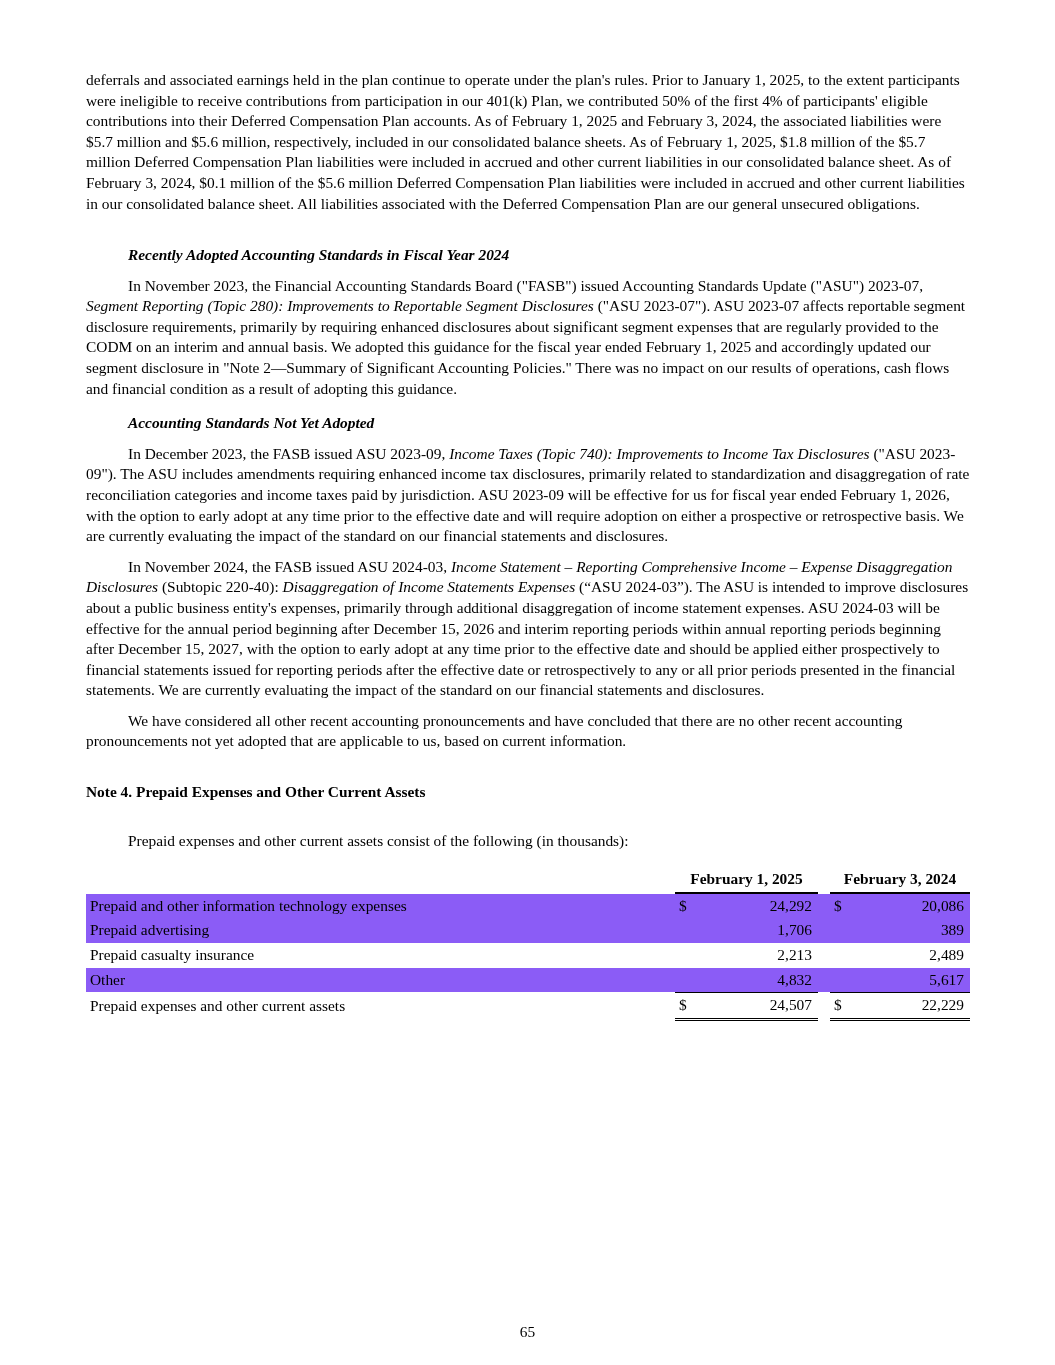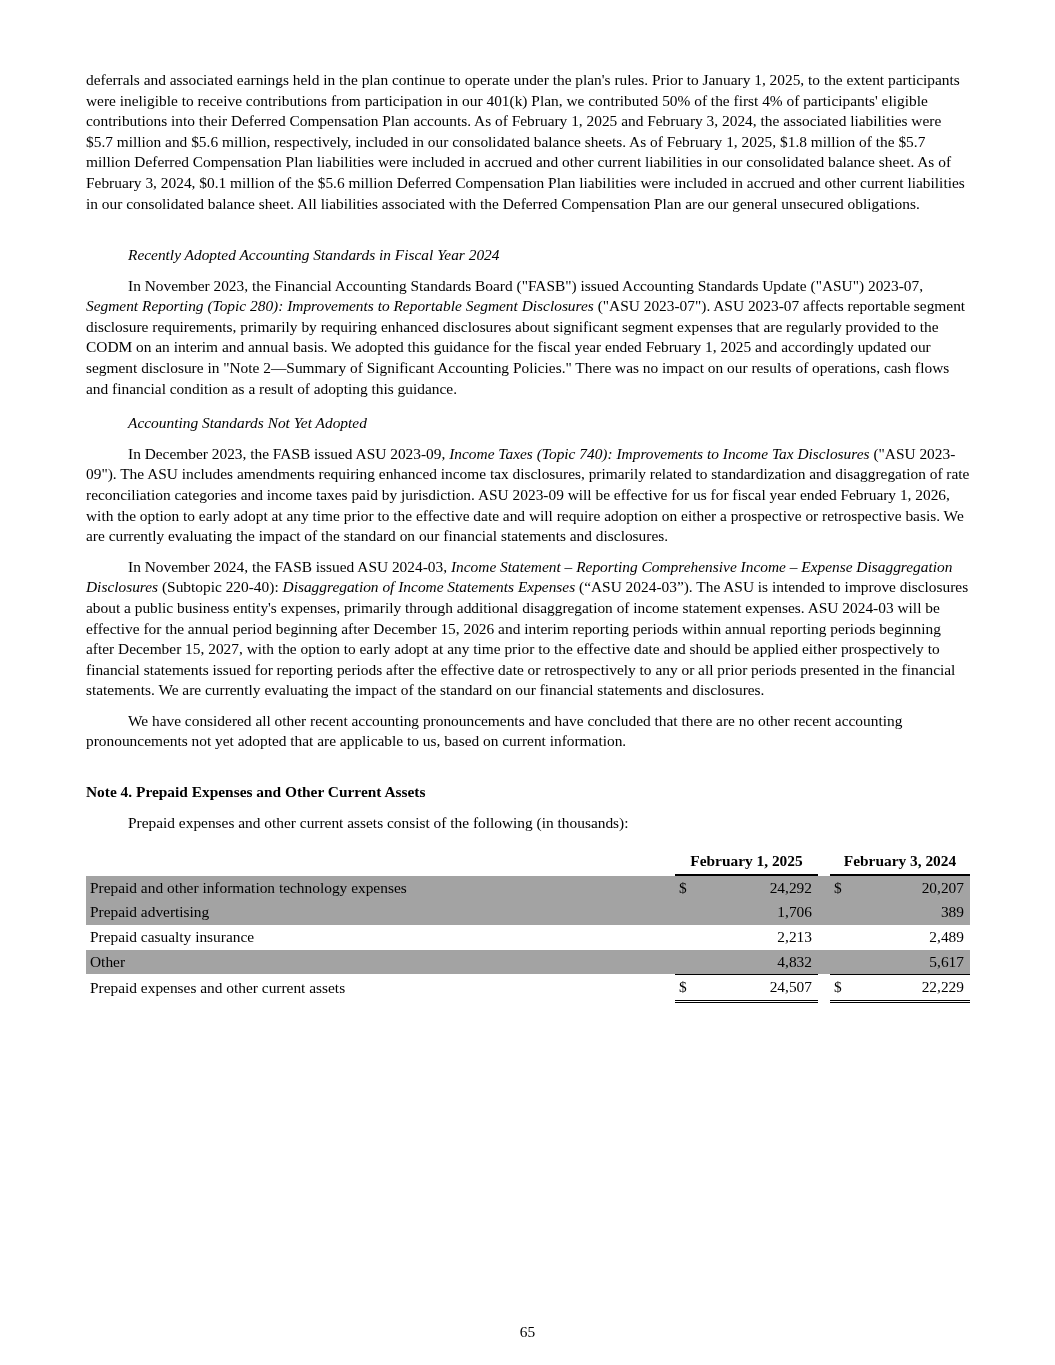--- a/index.html
+++ b/index.html
@@ -6,33 +6,33 @@
   body {
     width: 1055px; height: 1365px; position: relative; overflow: hidden;
     font-family: "Liberation Serif", "DejaVu Serif", serif;
     color: #000; font-size: 15.4px; line-height: 20.6px;
   }
   .page { position: absolute; left: 86px; top: 70px; width: 884px; }
   p { margin: 0; }
   .para { text-align: left; }
   .indent { text-indent: 42px; }
   .h-note { font-weight: bold; }
-  .h-sub { font-weight: normal; font-style: italic; padding-left: 42px; }
+  .h-sub { font-weight: bold; font-style: italic; padding-left: 42px; }
   i { font-style: italic; }
   table.fin { border-collapse: separate; border-spacing: 0; width: 884px; font-size: 15.4px; }
   table.fin td { padding: 0; height: 24.6px; vertical-align: middle; }
   .col-label { padding-left: 4px !important; }
   .col-gap { width: 12px; }
   .col-dollar { width: 20px; text-align: left; padding-left: 4px !important; }
   .col-val { width: 113px; text-align: right; padding-right: 6px !important; }
   .col-dollar2 { width: 20px; text-align: left; padding-left: 4px !important; }
   .col-val2 { width: 110px; text-align: right; padding-right: 6px !important; }
   .thead td { font-weight: bold; text-align: center; height: 22px; }
   .th-cell { border-bottom: 2px solid #000; }
-  tr.shade td.sh { background: #a3a3a3; }
+  tr.shade td.sh { background: #8b5cf6; }
   .bt { border-top: 1px solid #000; }
   .bb2 { border-bottom: 3px double #000; }
   .pagenum { position: absolute; top: 1322px; left: 0; width: 1055px; text-align: center; font-size: 15.4px; }
 </style>
 </head>
 <body>
 
 <div class="page">
 
   <p class="para" style="height:165px;">deferrals and associated earnings held in the plan continue to operate under the plan's rules. Prior to January 1, 2025, to the extent participants were ineligible to receive contributions from participation in our 401(k) Plan, we contributed 50% of the first 4% of participants' eligible contributions into their Deferred Compensation Plan accounts. As of February 1, 2025 and February 3, 2024, the associated liabilities were $5.7 million and $5.6 million, respectively, included in our consolidated balance sheets. As of February 1, 2025, $1.8 million of the $5.7 million Deferred Compensation Plan liabilities were included in accrued and other current liabilities in our consolidated balance sheet. As of February 3, 2024, $0.1 million of the $5.6 million Deferred Compensation Plan liabilities were included in accrued and other current liabilities in our consolidated balance sheet. All liabilities associated with the Deferred Compensation Plan are our general unsecured obligations.</p>
@@ -45,38 +45,38 @@
   <p class="h-sub" style="margin-top:14px;">Accounting Standards Not Yet Adopted</p>
 
   <p class="para indent" style="margin-top:10px;"><span>In December 2023, the FASB issued ASU 2023-09, </span><i>Income Taxes (Topic 740): Improvements to Income Tax Disclosures</i><span> ("ASU 2023-09"). The ASU includes amendments requiring enhanced income tax disclosures, primarily related to standardization and disaggregation of rate reconciliation categories and income taxes paid by jurisdiction. ASU 2023-09 will be effective for us for fiscal year ended February 1, 2026, with the option to early adopt at any time prior to the effective date and will require adoption on either a prospective or retrospective basis. We are currently evaluating the impact of the standard on our financial statements and disclosures.</span></p>
 
   <p class="para indent" style="margin-top:10px;"><span>In November 2024, the FASB issued ASU 2024-03, </span><i>Income Statement – Reporting Comprehensive Income – Expense Disaggregation Disclosures</i><span> (Subtopic 220-40): </span><i>Disaggregation of Income Statements Expenses</i><span> (“ASU 2024-03”). The ASU is intended to improve disclosures about a public business entity's expenses, primarily through additional disaggregation of income statement expenses. ASU 2024-03 will be effective for the annual period beginning after December 15, 2026 and interim reporting periods within annual reporting periods beginning after December 15, 2027, with the option to early adopt at any time prior to the effective date and should be applied either prospectively to financial statements issued for reporting periods after the effective date or retrospectively to any or all prior periods presented in the financial statements. We are currently evaluating the impact of the standard on our financial statements and disclosures.</span></p>
 
   <p class="para indent" style="margin-top:10px;">We have considered all other recent accounting pronouncements and have concluded that there are no other recent accounting pronouncements not yet adopted that are applicable to us, based on current information.</p>
 
   <p class="h-note" style="margin-top:30px;">Note 4. Prepaid Expenses and Other Current Assets</p>
 
-  <p class="para indent" style="margin-top:10px;font-family:Liberation Serif, serif;">Prepaid expenses and other current assets consist of the following (in thousands):</p>
+  <p class="para indent" style="margin-top:28px;font-family:Liberation Serif, serif;">Prepaid expenses and other current assets consist of the following (in thousands):</p>
 
   <table class="fin" style="margin-top:16px;">
     <tbody>
         <tr class="thead">
       <td></td>
       <td colspan="2" class="th-cell">February 1, 2025</td>
       <td class="col-gap"></td>
       <td colspan="2" class="th-cell">February 3, 2024</td>
     </tr>
 
     <tr class="shade">
       <td class="sh col-label">Prepaid and other information technology expenses</td>
       <td class="sh col-dollar">$</td>
       <td class="sh col-val">24,292</td>
       <td class="sh col-gap"></td>
       <td class="sh col-dollar2">$</td>
-      <td class="sh col-val2">20,207</td>
+      <td class="sh col-val2">20,086</td>
     </tr>
 
 
     <tr class="shade">
       <td class="sh col-label">Prepaid advertising</td>
       <td class="sh col-dollar"></td>
       <td class="sh col-val">1,706</td>
       <td class="sh col-gap"></td>
       <td class="sh col-dollar2"></td>
       <td class="sh col-val2">389</td>

